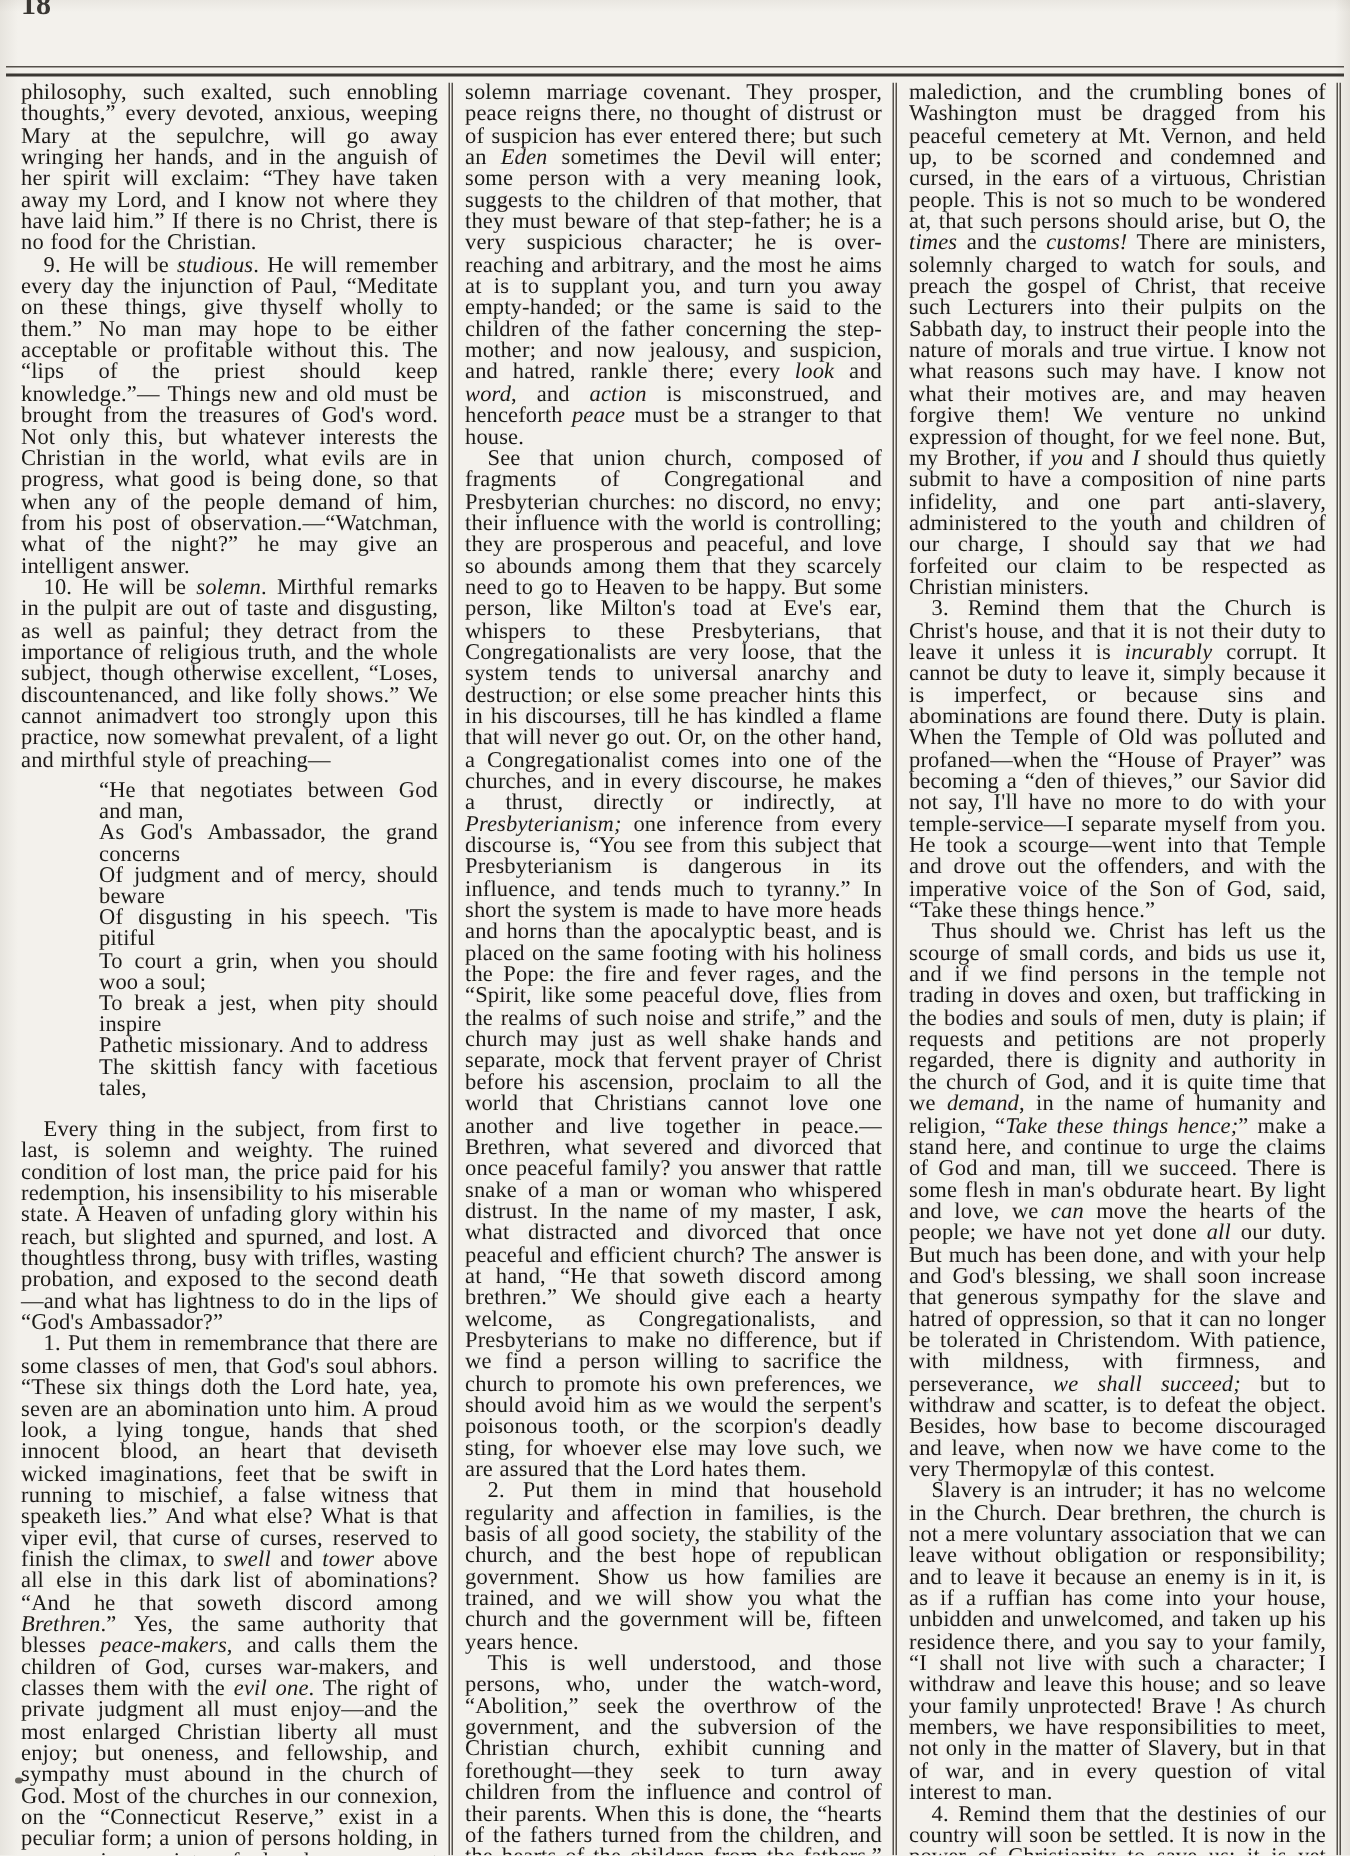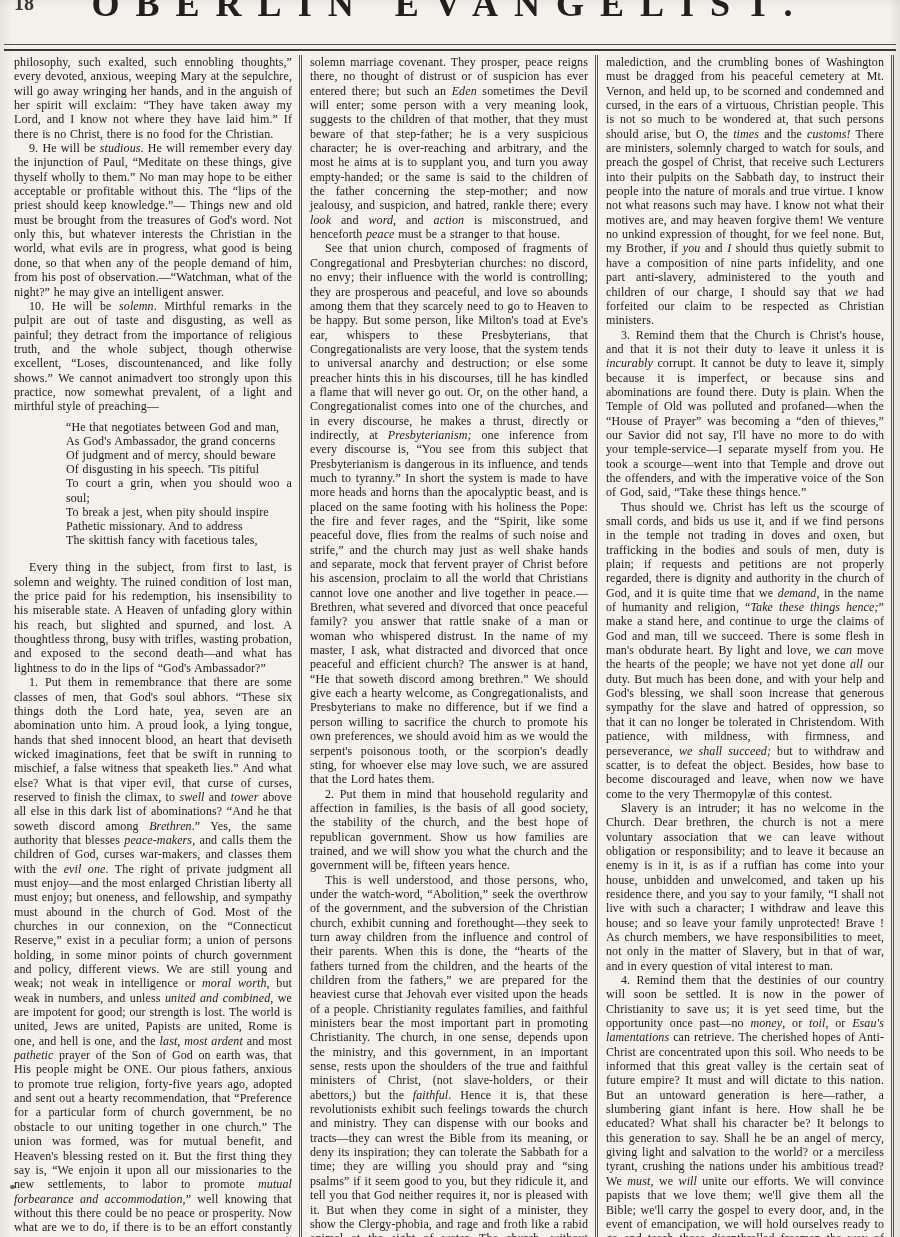--- a/index.html
+++ b/index.html
@@ -41,21 +41,21 @@
     position:absolute;top:55px;left:6px;right:6px;bottom:0;
     display:flex;align-items:stretch;overflow:hidden;
   }
   .col{
     flex:1 1 0;padding:0 7px 0 8px;overflow:hidden;
   }
   .col + .col{ border-left:3px double #55504a; }
   .col-3{ border-right:3px double #55504a; }
   .col p{
     margin:0;padding:0;
-    font-size:12px;line-height:14.35px;
+    font-size:15px;line-height:14.35px;
     text-align:justify;text-justify:inter-word;
     letter-spacing:.1px;word-spacing:.6px;
   }
   .col p.indent{ text-indent:15px; }
   .col p.cont{ text-indent:0; }
   .col p i{ }
   .verse{
     margin:6px 0 6px 52px !important;
     text-align:right;text-indent:0 !important;
     line-height:14.2px !important;
@@ -65,23 +65,20 @@
   
   .scan-dot{
     position:absolute;left:10px;bottom:48px;width:5px;height:4px;
     background:#4a463f;border-radius:2px;opacity:.8;
   }
 </style>
 </head>
 <body>
 
 <div class="page">
-  <div class="masthead">
-    <div class="masthead-title">OBERLIN EVANGELIST.</div>
-  </div>
   <div class="page-number">18</div>
   <div class="head-rule"></div>
 
   <div class="columns">
     <div class="col col-1">
         <p class="cont">philosophy, such exalted, such ennobling thoughts,” every devoted, anxious, weeping Mary at the sepulchre, will go away wringing her hands, and in the anguish of her spirit will exclaim: “They have taken away my Lord, and I know not where they have laid him.” If there is no Christ, there is no food for the Christian.</p>
         <p class="indent">9. He will be <i>studious</i>. He will remember every day the injunction of Paul, “Meditate on these things, give thyself wholly to them.” No man may hope to be either acceptable or profitable without this. The “lips of the priest should keep knowledge.”— Things new and old must be brought from the treasures of God's word. Not only this, but whatever interests the Christian in the world, what evils are in progress, what good is being done, so that when any of the people demand of him, from his post of observation.—“Watchman, what of the night?” he may give an intelligent answer.</p>
         <p class="indent">10. He will be <i>solemn</i>. Mirthful remarks in the pulpit are out of taste and disgusting, as well as painful; they detract from the importance of religious truth, and the whole subject, though otherwise excellent, “Loses, discountenanced, and like folly shows.” We cannot animadvert too strongly upon this practice, now somewhat prevalent, of a light and mirthful style of preaching—</p>
         <p class="verse">
           <span class="vline">“He that negotiates between God and man,</span>

